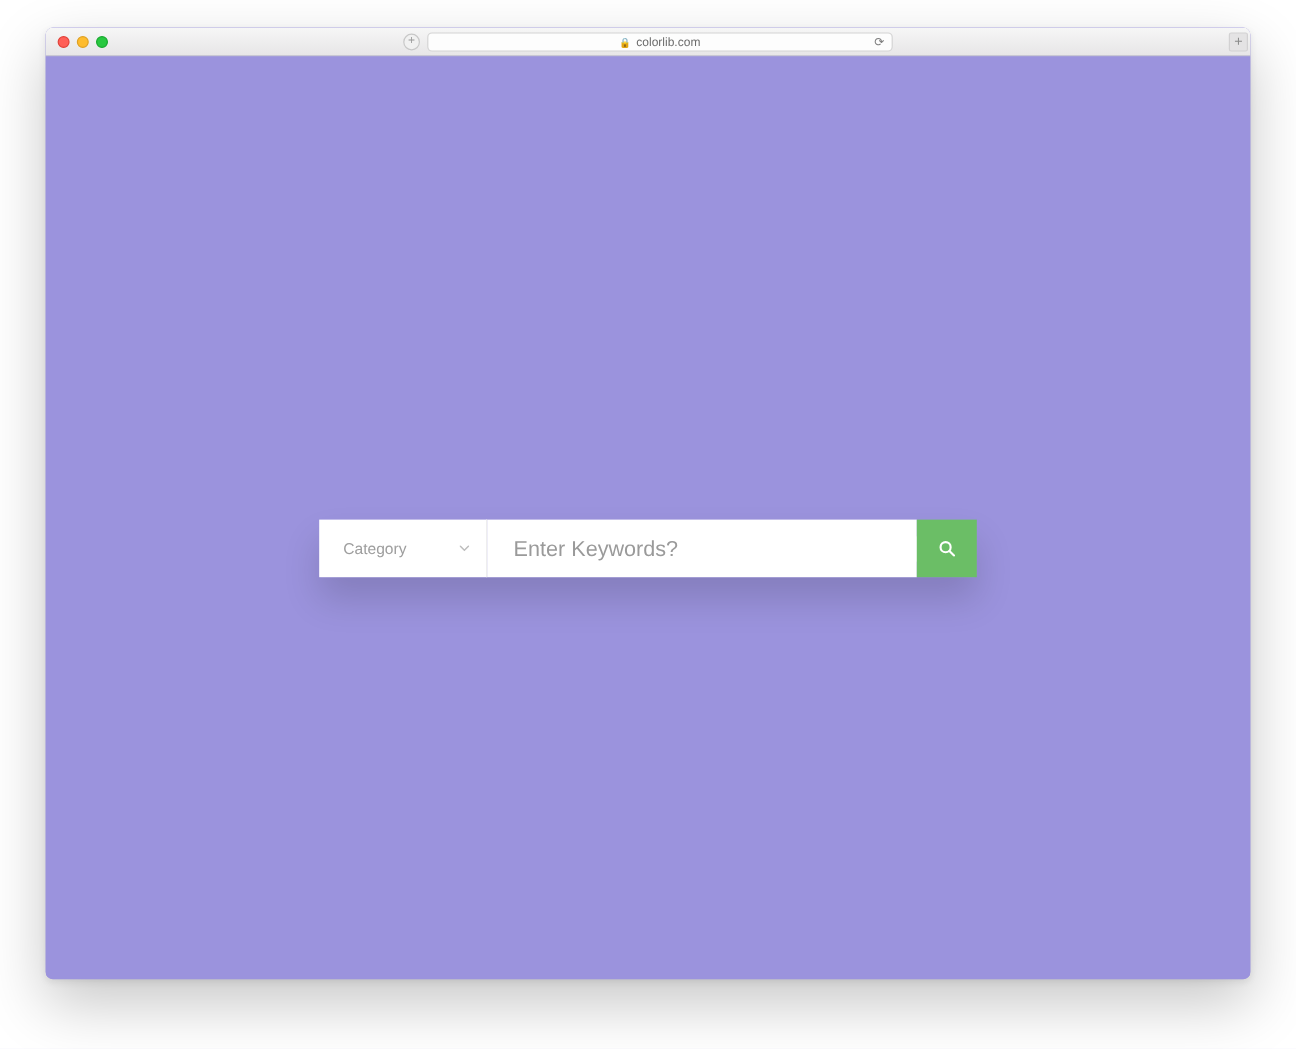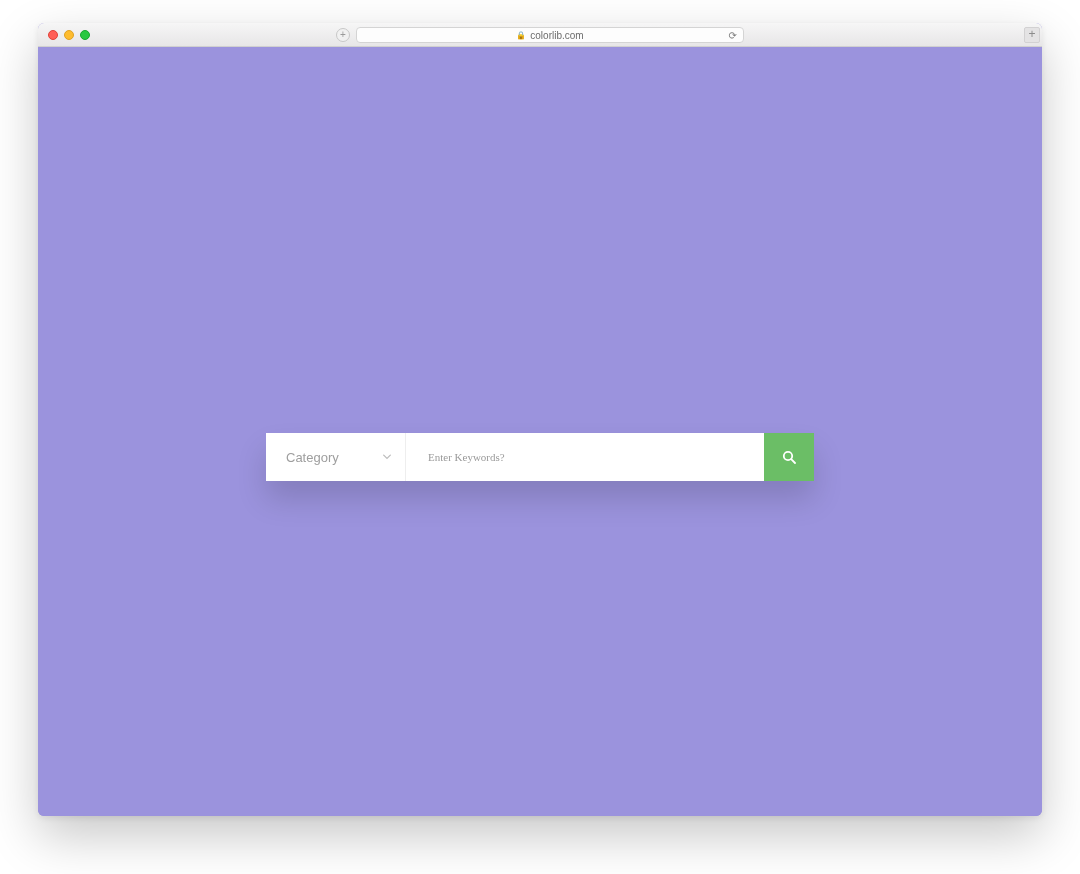--- a/index.html
+++ b/index.html
@@ -150,23 +150,22 @@
     flex: 1;
     background: #ffffff;
     display: flex;
     align-items: center;
     padding-left: 22px;
   }
   .kw-input {
     border: none;
     outline: none;
     width: 100%;
-    font-size: 11px;
+    font-size: 18px;
     color: #666;
-    font-family: Liberation Serif, serif;
   }
   .kw-input::placeholder {
     color: #9a9a9a;
   }
 
   .search-btn {
     width: 50px;
     background: #6bbe66;
     display: flex;
     align-items: center;

